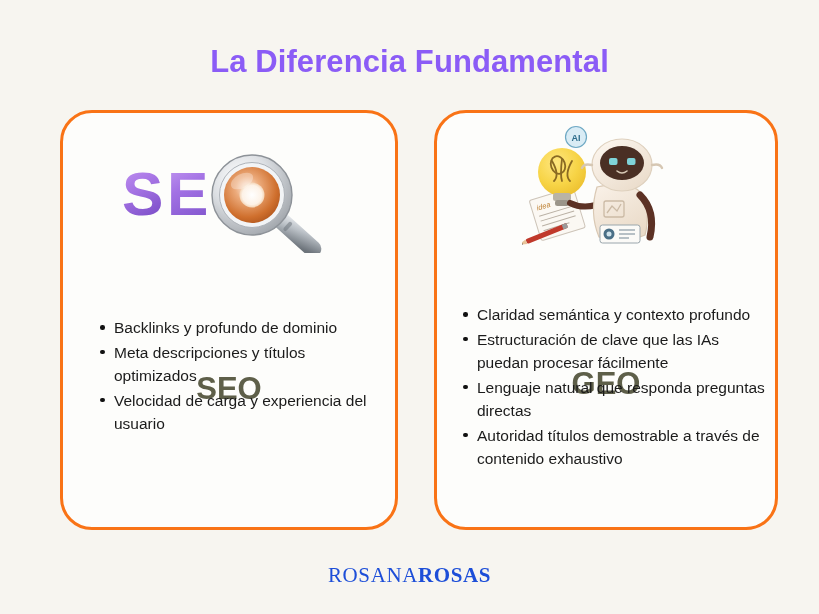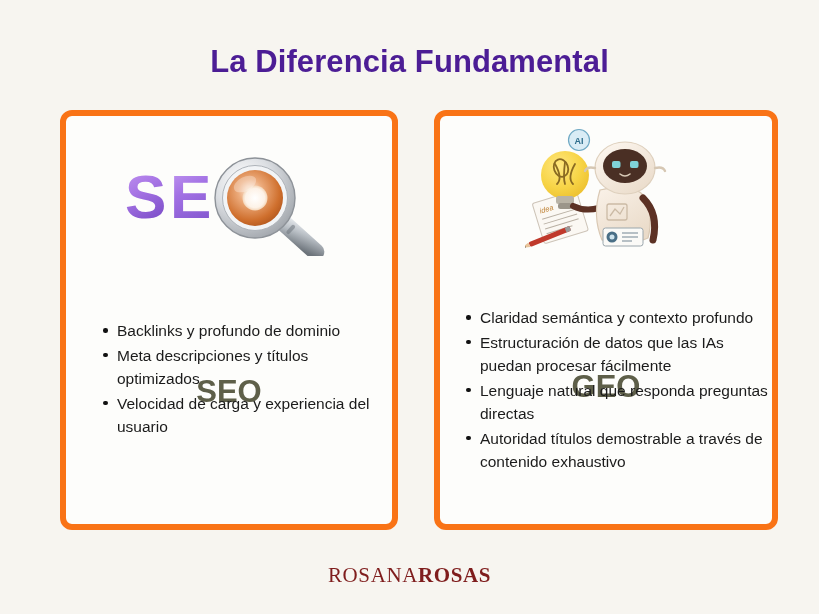--- a/index.html
+++ b/index.html
@@ -24,32 +24,32 @@
 
   
   .page-title {
     position: absolute;
     top: 44px;
     left: 0;
     width: 819px;
     text-align: center;
     font-size: 31px;
     font-weight: bold;
-    color: #4c1d95;
+    color: #8b5cf6;
     letter-spacing: 0.1px;
   }
 
   
   .card {
     position: absolute;
     top: 110px;
     height: 420px;
     background: #fdfdfb;
-    border: 6px solid #f97316;
-    border-radius: 12px;
+    border: 3px solid #f97316;
+    border-radius: 32px;
   }
   .card-seo  { left: 60px;  width: 338px; }
   .card-geo  { left: 434px; width: 344px; }
 
   .card-heading {
     position: absolute;
     left: 0;
     width: 100%;
     text-align: center;
     font-size: 31px;
@@ -108,21 +108,21 @@
   
   .brand {
     position: absolute;
     top: 563px;
     left: 0;
     width: 819px;
     text-align: center;
     font-family: "Liberation Serif", serif;
     font-size: 21px;
     letter-spacing: 0.6px;
-    color: #7f1d1d;
+    color: #1d4ed8;
     white-space: nowrap;
   }
   .brand .b-light { font-weight: normal; }
   .brand .b-bold  { font-weight: bold; }
 </style>
 </head>
 <body>
 
 <div class="page">
 
@@ -288,21 +288,21 @@
       </svg>
     </div>
 
     <div class="card-heading">GEO</div>
 
     <ul class="bullet-list list-geo">
       <li>
         <b>Claridad semántica</b><span> y contexto profundo</span>
       </li>
       <li>
-        <b>Estructuración de datos</b><span> que las IAs puedan procesar fácilmente</span>
+        <b>Estructuración de clave</b><span> que las IAs puedan procesar fácilmente</span>
       </li>
       <li>
         <b>Lenguaje natural</b><span> que responda preguntas directas</span>
       </li>
       <li>
         <b>Autoridad títulos</b><span> demostrable a través de contenido exhaustivo</span>
       </li>
     </ul>
   </div>
 

